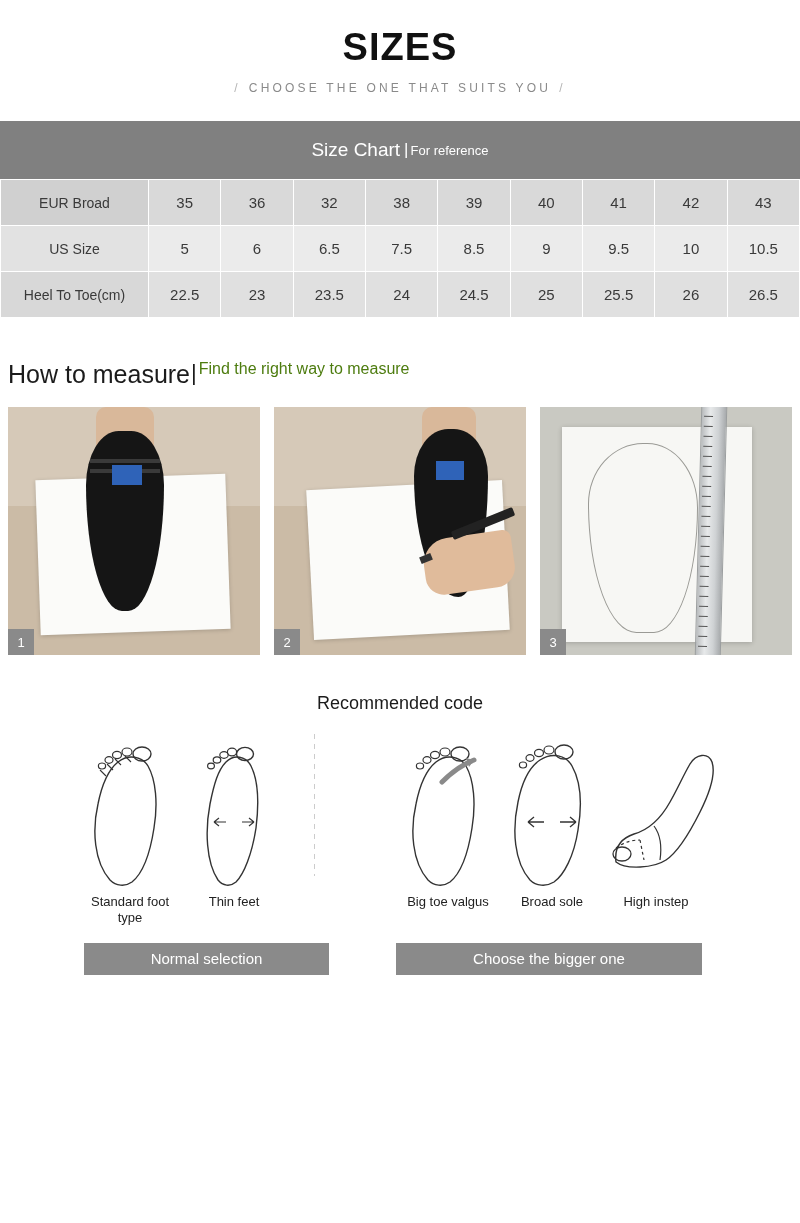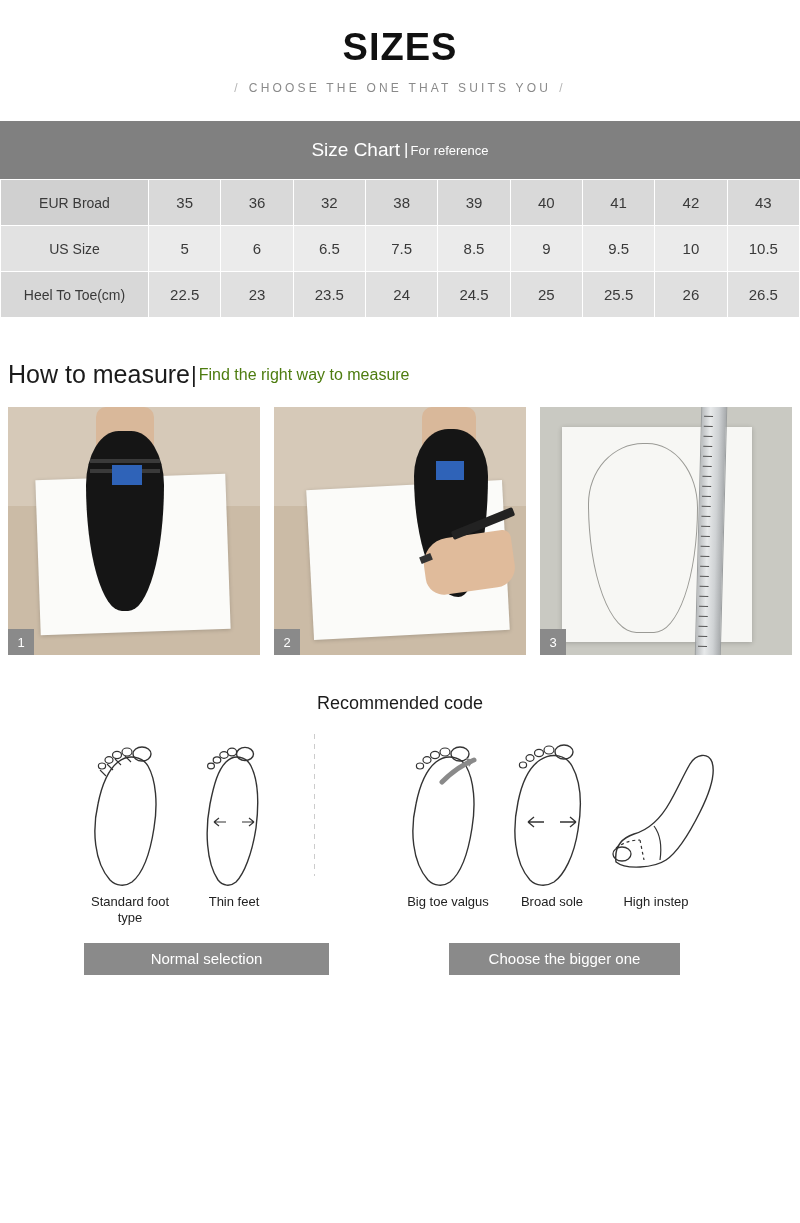--- a/index.html
+++ b/index.html
@@ -58,21 +58,21 @@
   table.sizes td.label { width: 148px; font-size: 14px; }
   table.sizes tr.r1 td.label { background: #d0d0d0; }
   table.sizes tr.r2 td.label { background: #e2e2e2; }
   table.sizes tr.r3 td.label { background: #d8d8d8; }
 
   
   .measure-head {
     margin-top: 42px;
     padding-left: 8px;
     display: flex;
-    align-items: center;
+    align-items: flex-start;
   }
   .measure-head .t1 { font-size: 25px; color: #1b1b1b; }
   .measure-head .divider { font-size: 22px; color: #1b1b1b; margin: 0 2px 0 1px;}
   .measure-head .t2 { font-size: 16px; color: #4d7c0f; }
 
   .photos {
     margin-top: 18px;
     padding: 0 8px;
     display: flex;
     gap: 14px;
@@ -174,21 +174,21 @@
   .foot-item { width: 104px; text-align: center; position: relative; }
   .foot-svg { height: 160px; }
   .cap { font-size: 13px; color: #222; line-height: 1.25; }
 
   .buttons { margin-top: 16px; display: flex; padding: 0 8px; }
   .btn {
     background: #8a8a8a; color: #fff; font-size: 15px;
     height: 32px; display: flex; align-items: center; justify-content: center;
   }
   .btn.left { width: 245px; margin-left: 76px; }
-  .btn.right { width: 231px; margin-left: 120px; }
+  .btn.right { width: 306px; margin-left: 67px; }
 
   
   .note {
     margin-top: 26px;
     text-align: center;
     font-size: 25px;
     font-weight: bold;
     color: #111;
     line-height: 1.35;
     padding: 0 24px;

